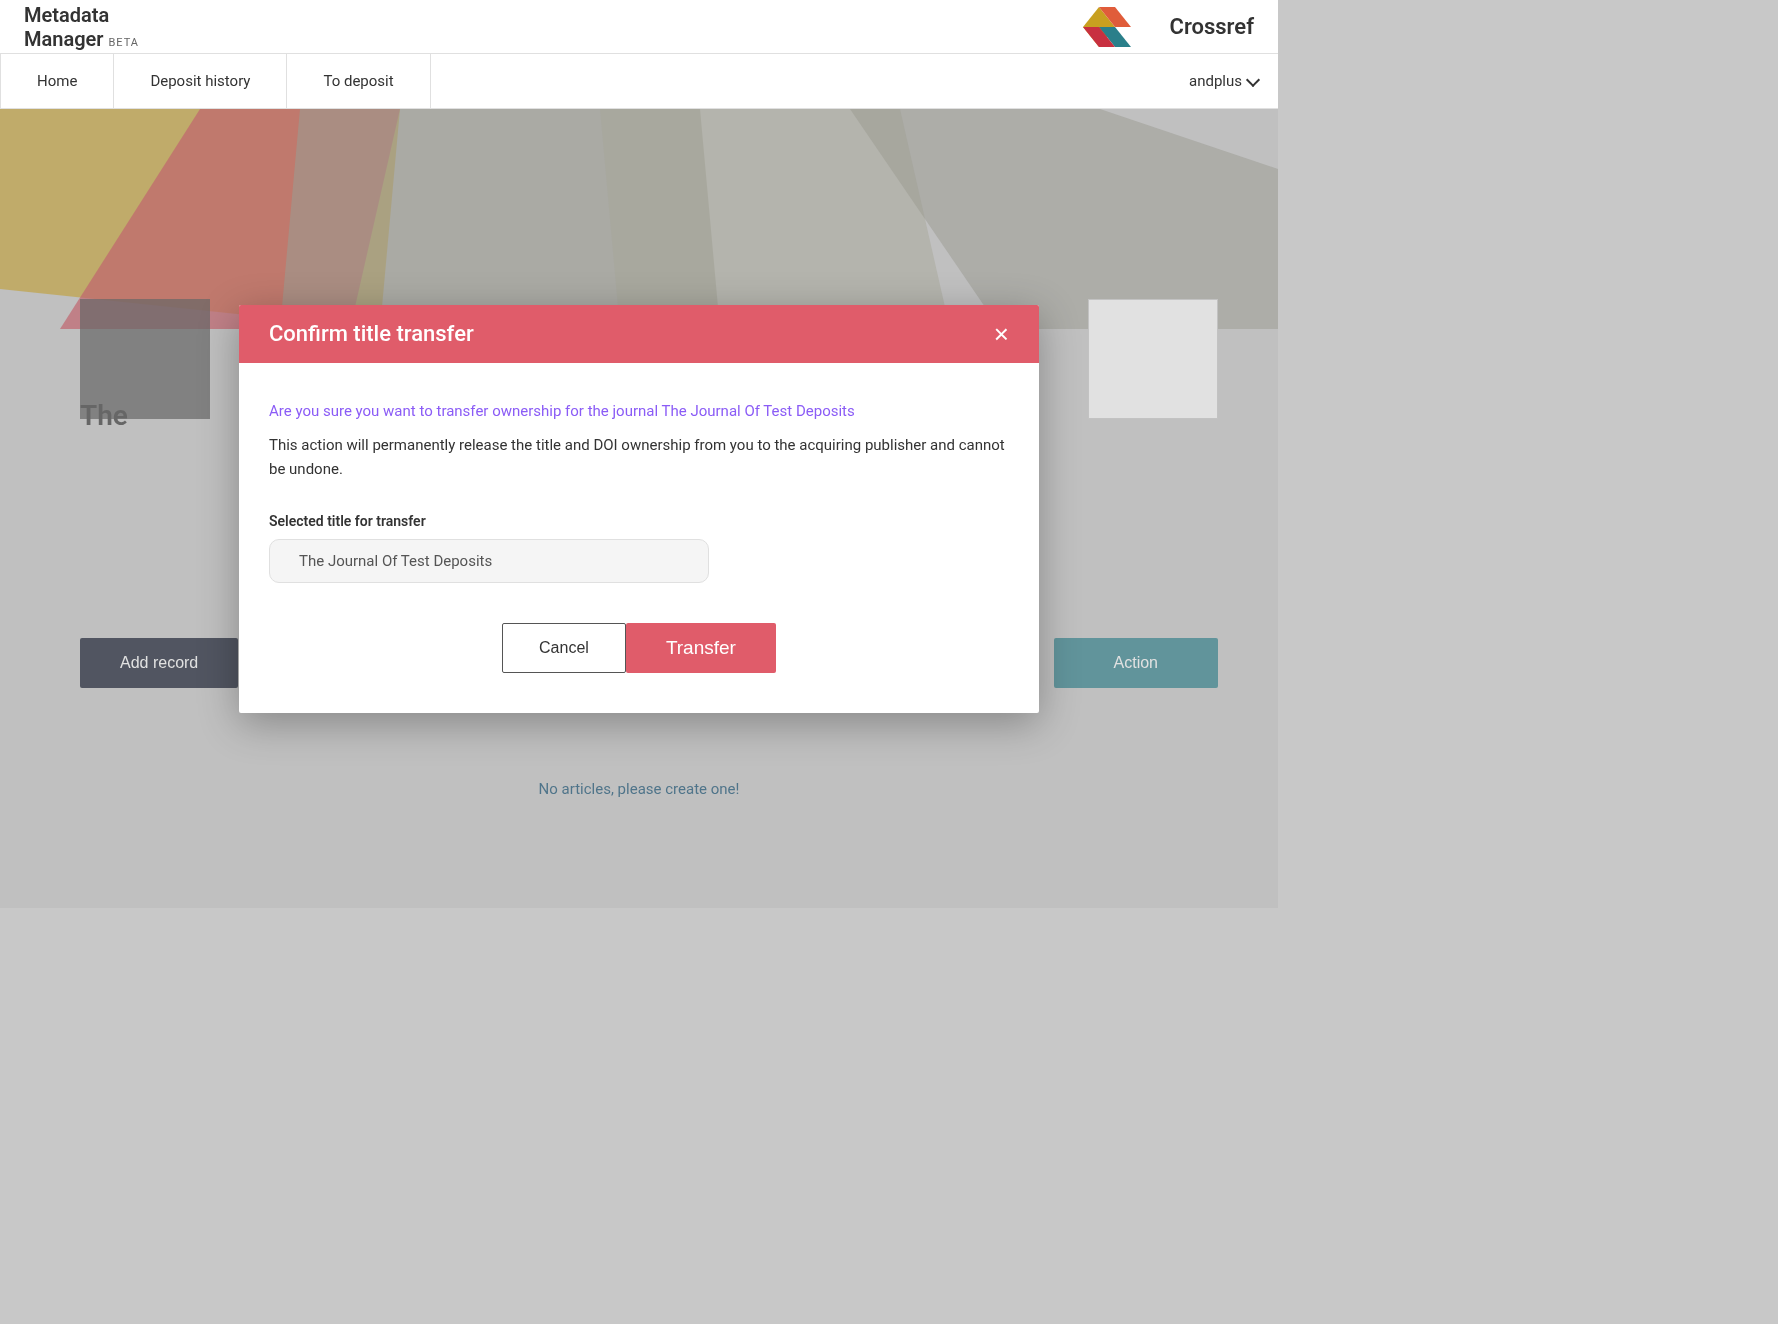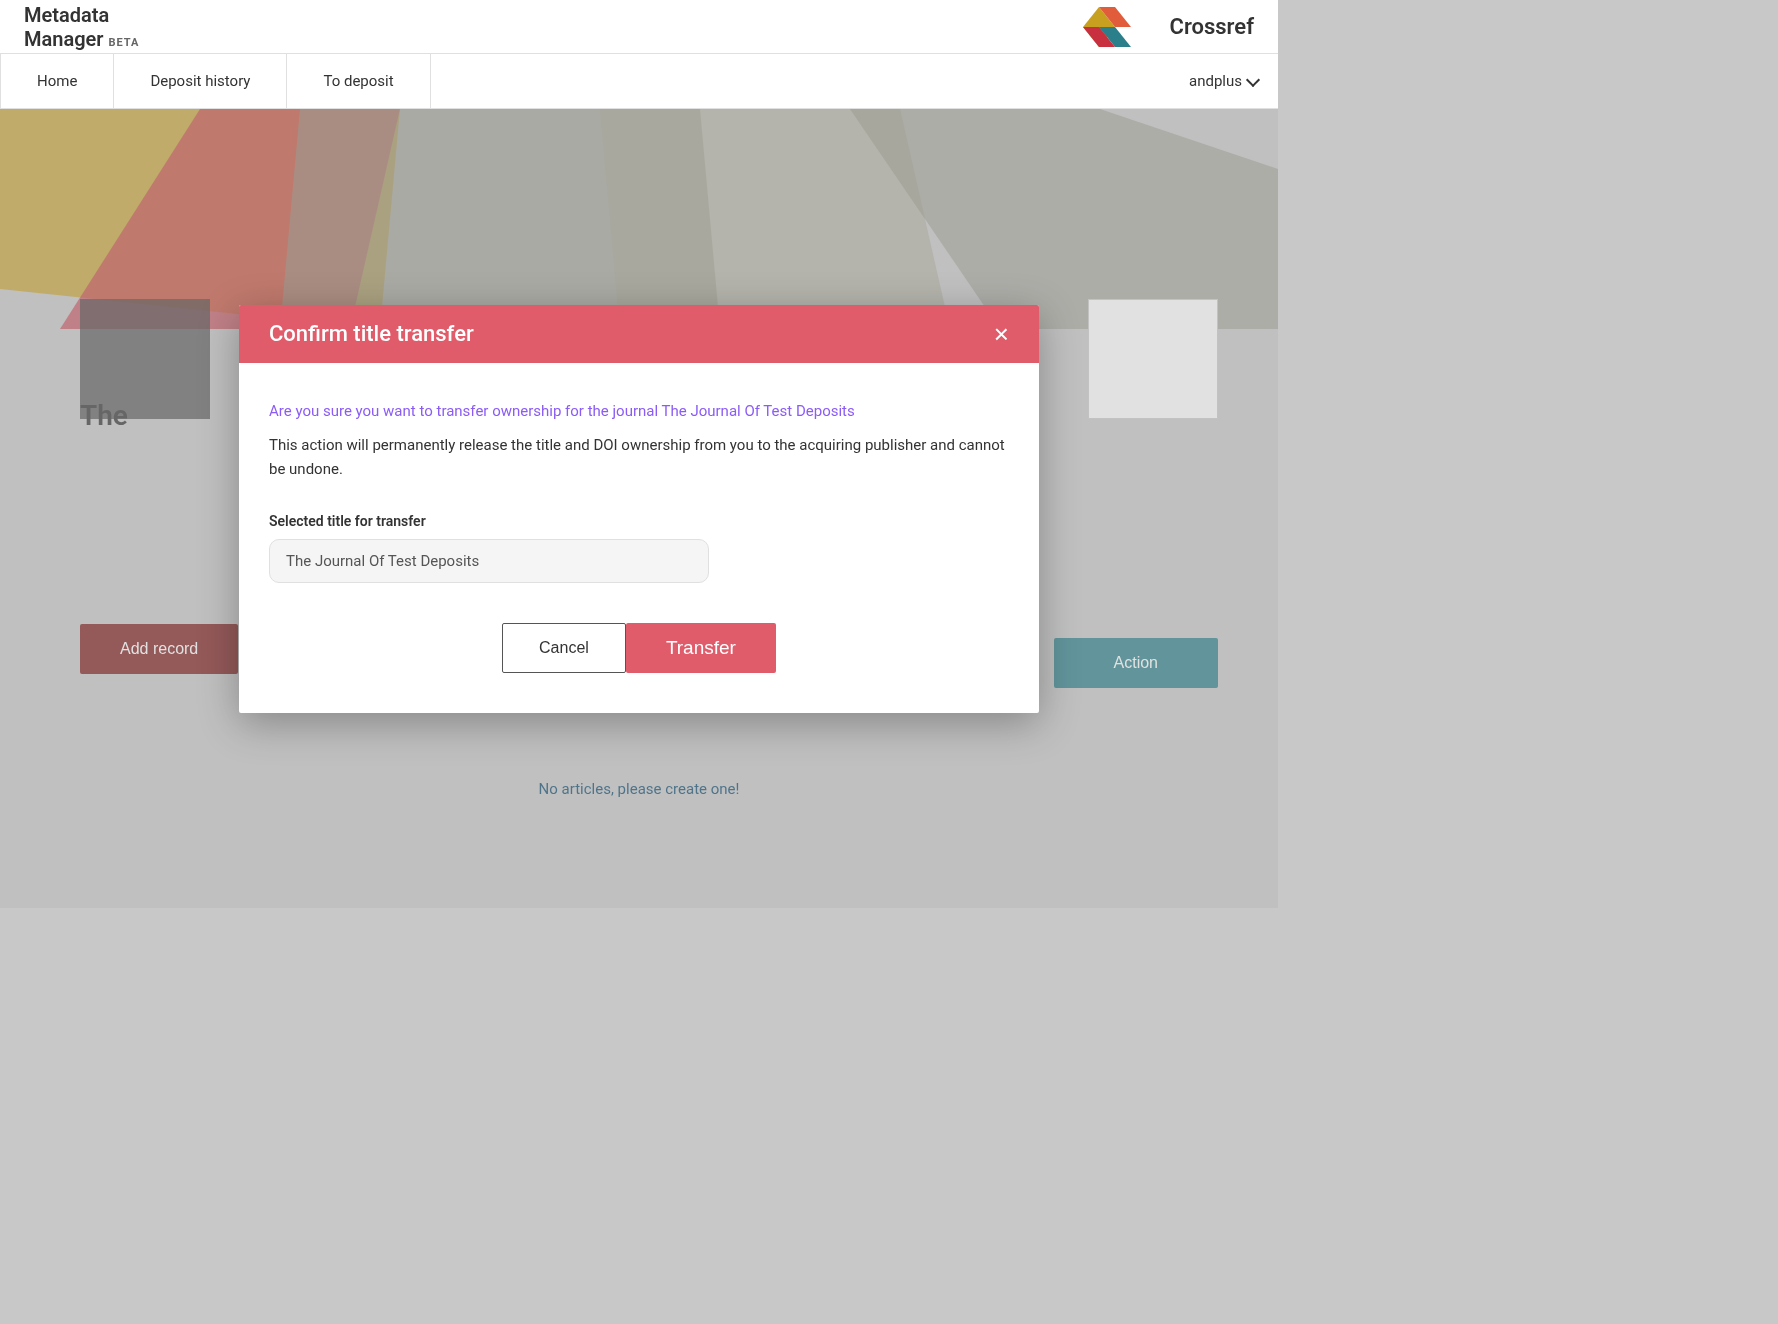--- a/index.html
+++ b/index.html
@@ -35,21 +35,21 @@
 
     .logo-text {
       font-size: 20px;
       font-weight: 600;
       color: #333;
       line-height: 1.2;
     }
 
     .logo-beta {
       font-size: 11px;
-      font-weight: 700;
+      font-weight: 400;
       color: #666;
       letter-spacing: 1px;
     }
 
     .crossref-logo {
       display: flex;
       align-items: center;
       gap: 8px;
     }
 
@@ -121,23 +121,23 @@
       position: absolute;
       top: 290px;
       left: 80px;
       font-size: 28px;
       font-weight: 600;
       color: #333;
     }
 
     .add-record-btn {
       position: absolute;
-      bottom: 234px;
+      bottom: 220px;
       left: 80px;
-      background: #7f1d1d;
+      background: #0f172a;
       color: white;
       border: none;
       padding: 16px 40px;
       font-size: 16px;
       cursor: pointer;
       border-radius: 2px;
     }
 
     .action-btn {
       position: absolute;
@@ -239,21 +239,21 @@
     .modal-field-label {
       font-size: 14px;
       font-weight: 600;
       color: #333;
       margin-bottom: 10px;
     }
 
     .modal-field-value {
       background: #f5f5f5;
       border: 1px solid #e0e0e0;
-      padding: 12px 16px;
+      padding: 12px 29px;
       font-size: 15px;
       color: #555;
       width: 440px;
       border-radius: 10px;
       margin-bottom: 40px;
     }
 
     .modal-actions {
       display: flex;
       justify-content: center;

